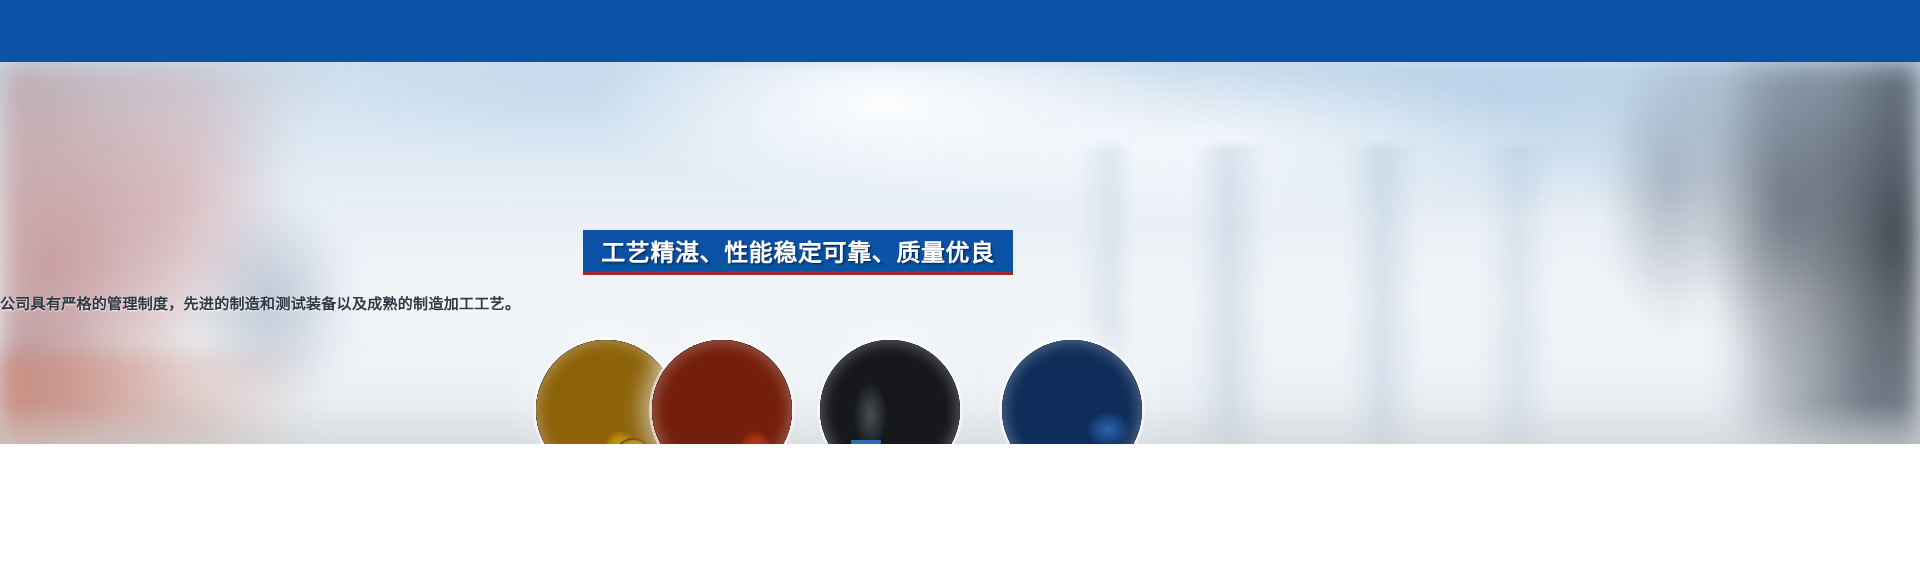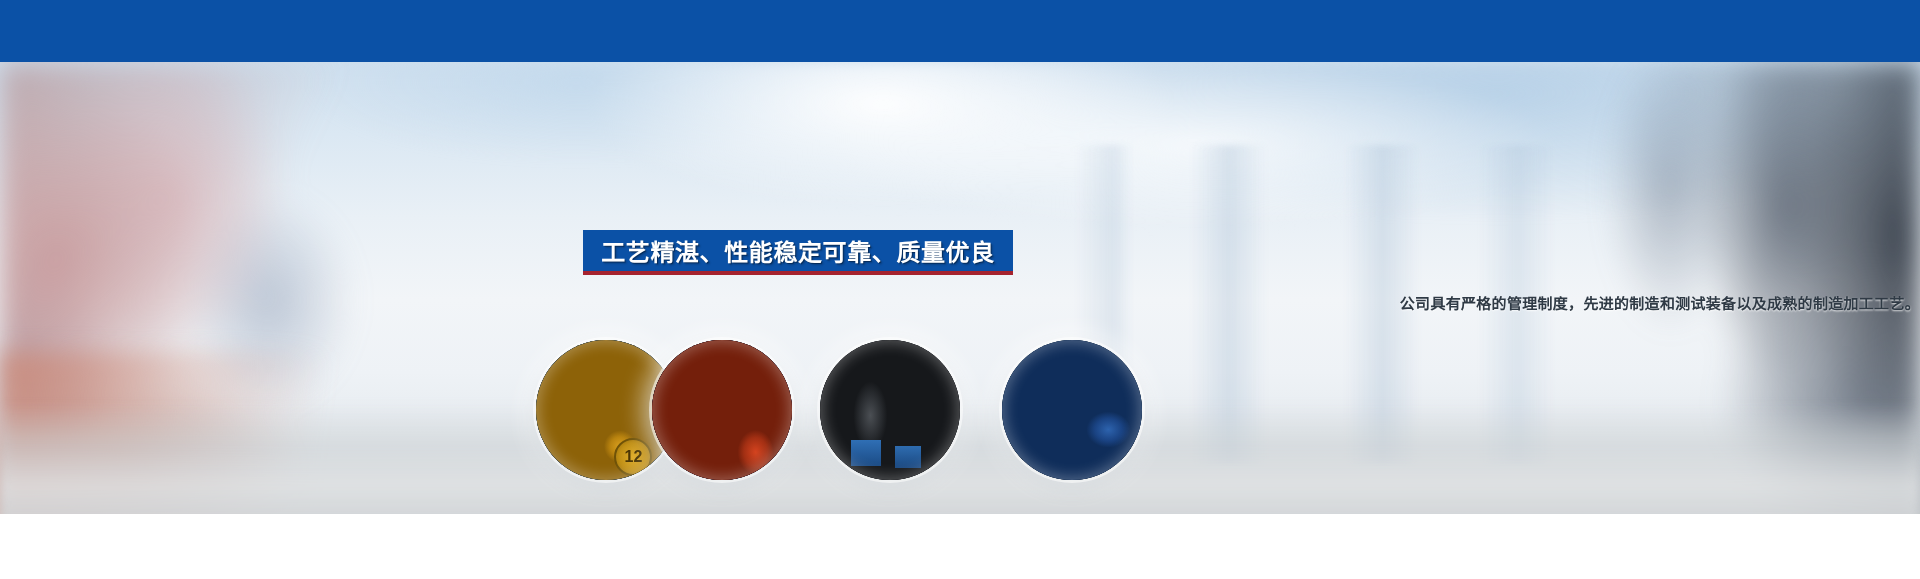--- a/index.html
+++ b/index.html
@@ -1,20 +1,20 @@
 <!DOCTYPE html>
 <html lang="zh-CN"><head>
 <meta charset="utf-8">
 <title>Company Hero Banner</title>
 <style>
   * { margin:0; padding:0; box-sizing:border-box; }
   html,body { width:1920px; height:579px; overflow:hidden; background:#fff;
               font-family:"Liberation Sans","DejaVu Sans",sans-serif; }
 
-  #stage { position:relative; width:1920px; height:514px; overflow:hidden; }
+  #stage { position:relative; width:1920px; height:444px; overflow:hidden; }
 
   
   #topbar {
     position:absolute; left:0; top:0; width:1920px; height:62px;
     background:#0b51a6;
   }
 
   
   #hero {
     position:absolute; left:0; top:62px; width:1920px; height:517px;
@@ -119,21 +119,21 @@
     color:#ffffff;
     font-size:24px; font-weight:bold; letter-spacing:.6px;
     text-shadow:1px 1px 0 rgba(0,0,0,.32), 2px 2px 2px rgba(0,0,0,.22);
     white-space:nowrap;
     font-family:"DejaVu Sans","Liberation Sans",sans-serif;
   }
 
   
   #subtitle {
     position:absolute; left:0; top:230px; width:1920px;
-    text-align:right;
+    text-align:left;
     color:#2f3a45;
     font-size:15px; font-weight:bold; letter-spacing:.3px;
     text-shadow:0 1px 2px rgba(255,255,255,.85);
     font-family:"DejaVu Sans","Liberation Sans",sans-serif;
   }
 
   
   #photo-row {
     position:absolute; left:0; top:216px; width:1920px; height:300px;
   }

